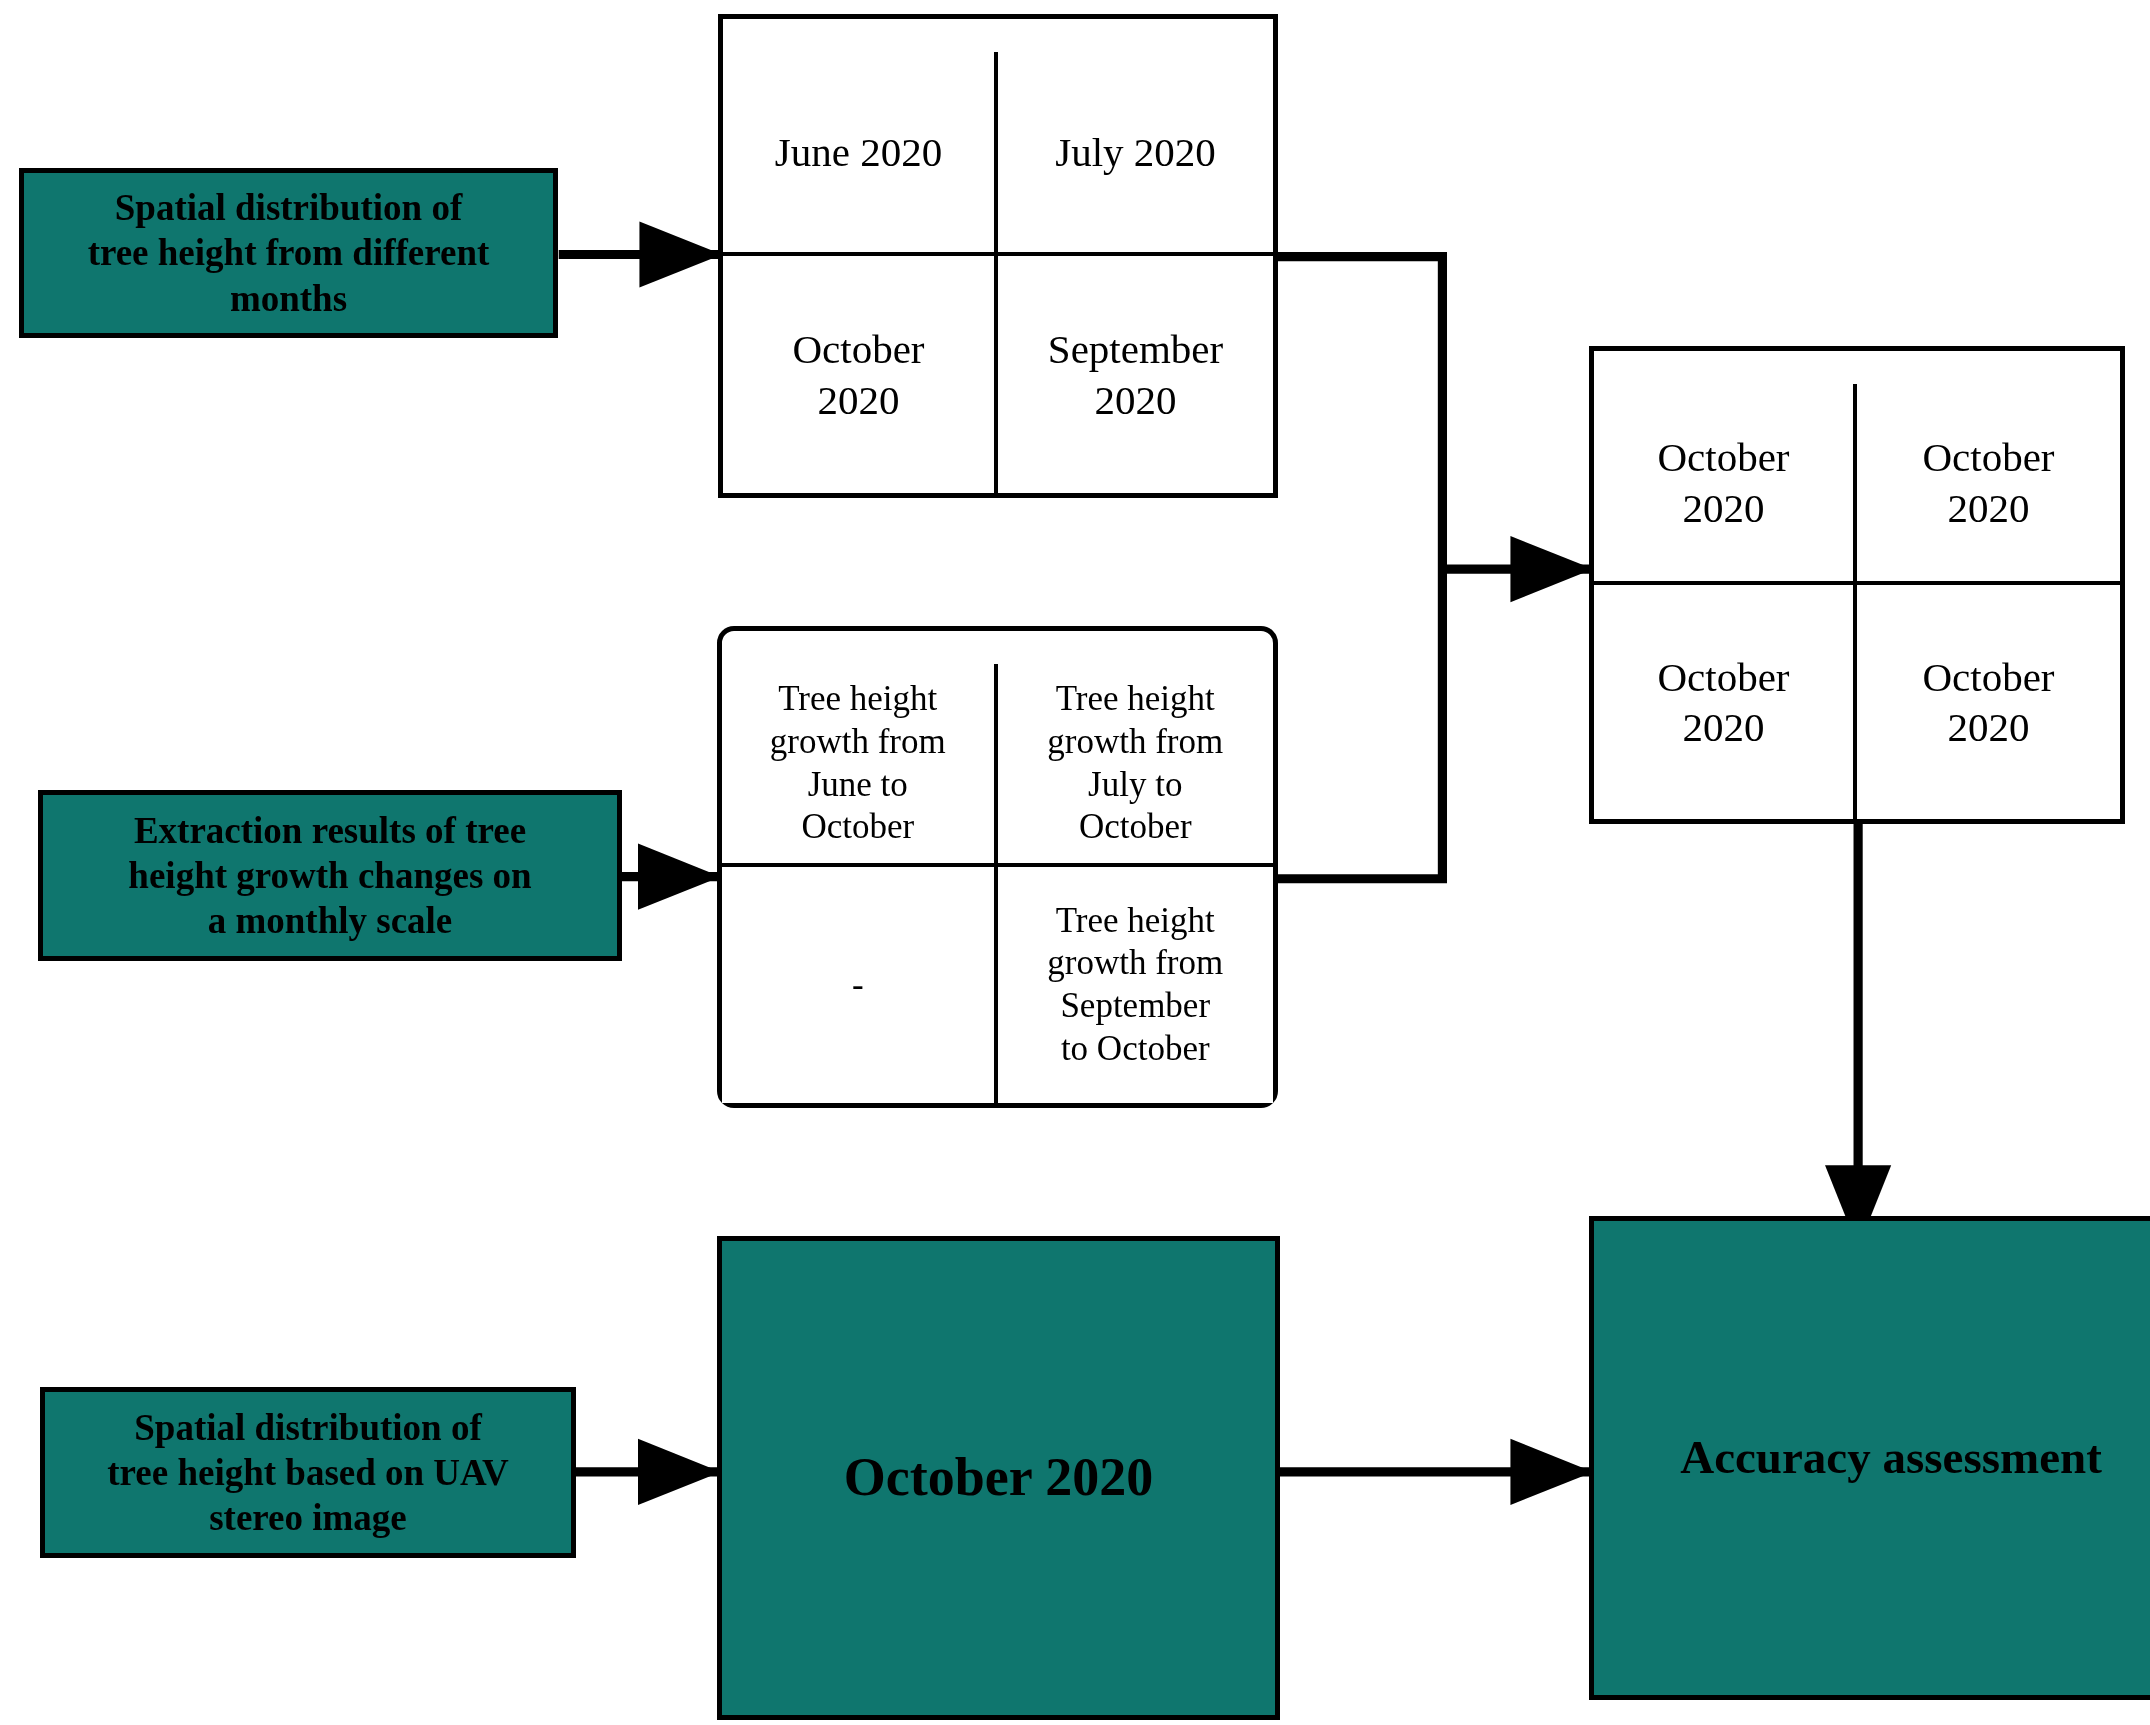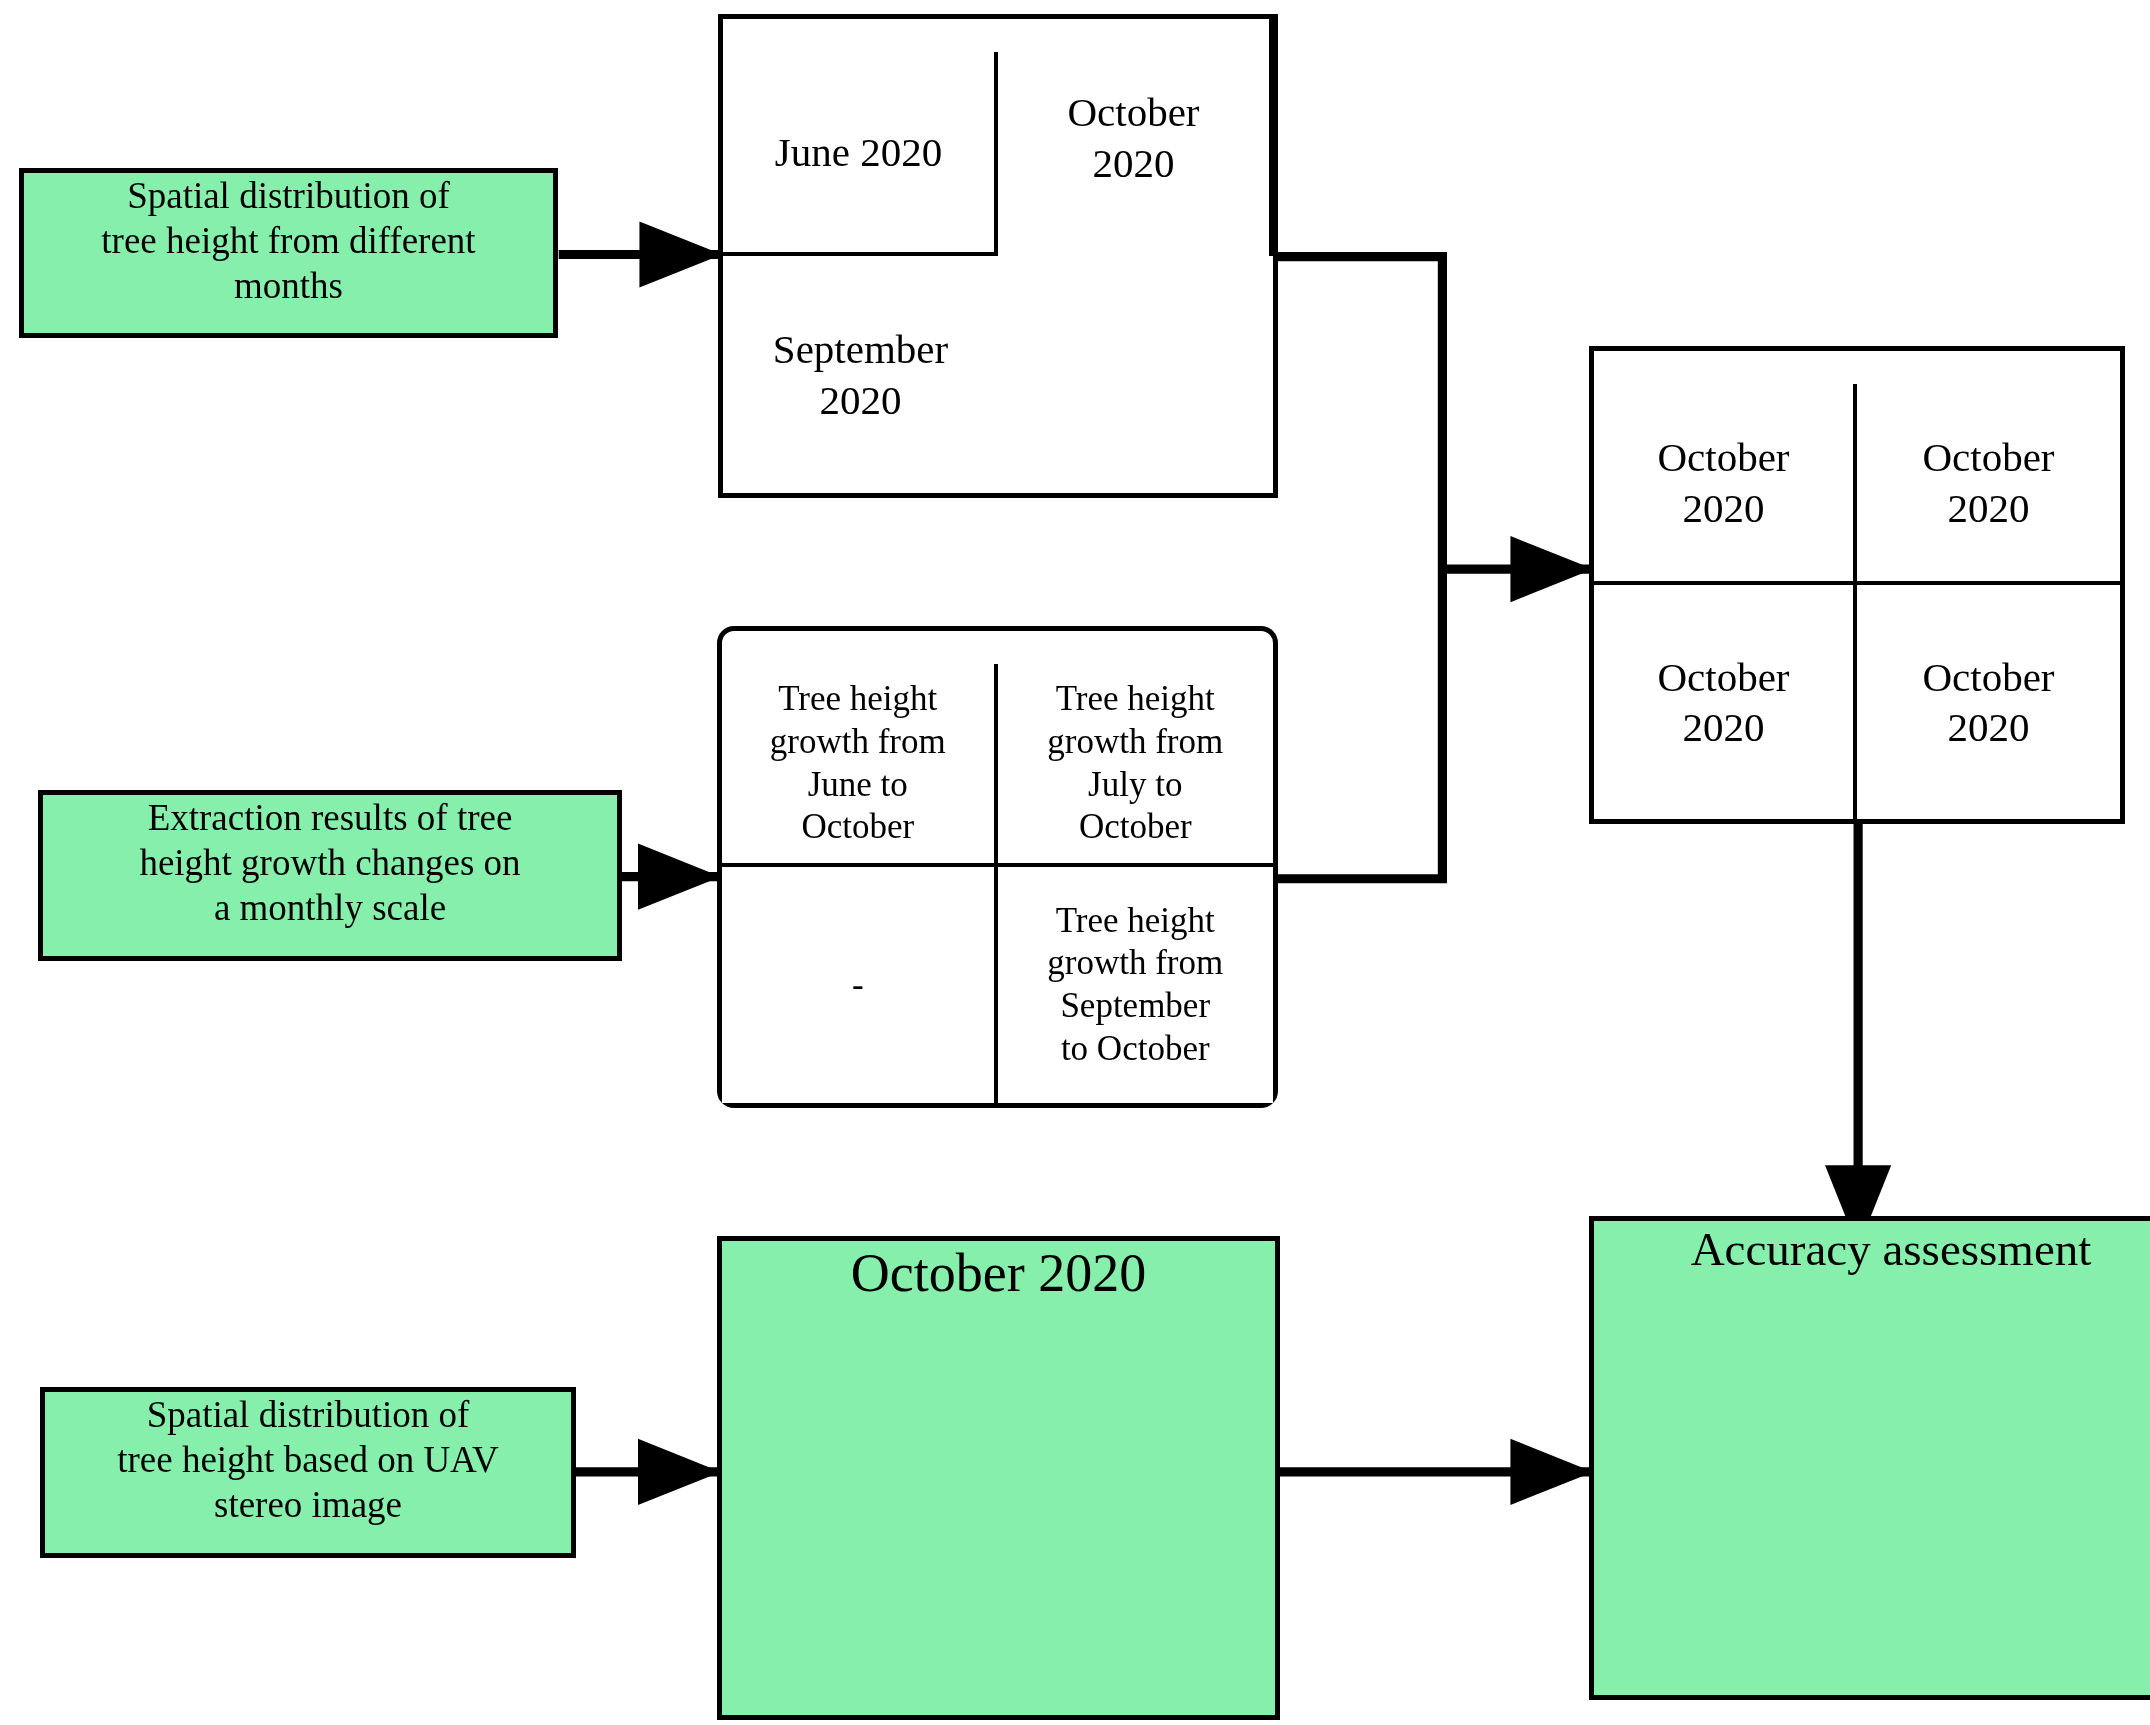--- a/index.html
+++ b/index.html
@@ -9,26 +9,27 @@
     height:1725px;
     background:#ffffff;
     font-family:"Liberation Serif","DejaVu Serif",serif;
     color:#000000;
     overflow:hidden;
   }
   .box{
     position:absolute;
     box-sizing:border-box;
     border:5.7px solid #000000;
-    background:#86efac;
+    background:#0f766e;
     display:flex;
-    align-items:flex-start;
+    align-items:center;
     justify-content:center;
     text-align:center;
     line-height:1.22;
+    font-weight:bold;
   }
   .box .txt{
     display:block;
     padding:0 12.7px;
     white-space:pre-line;
   }
   
   .label-box{font-size:37px;}
   
   .grid{
@@ -99,20 +100,21 @@
   </div>
 
   <div class="box label-box" style="left:40px; top:1387px; width:536px; height:171px;">
     <span class="txt">Spatial distribution of
 tree height based on UAV
 stereo image</span>
   </div>
 
   <div class="grid g-month" style="left:718px; top:14px; width:560px; height:484px; grid-template-columns:1fr 1fr; grid-template-rows:1fr 1fr;">
     <div class="cell b-r b-b">June 2020</div>
+    <div class="cell b-b">July 2020</div>
     <div class="cell b-r">October
 2020</div>
     <div class="cell">September
 2020</div>
   </div>
 
   <div class="grid g-growth" style="left:717px; top:626px; width:561px; height:482px; grid-template-columns:1fr 1fr; grid-template-rows:1fr 1fr;">
     <div class="cell b-r b-b">Tree height
 growth from
 June to

